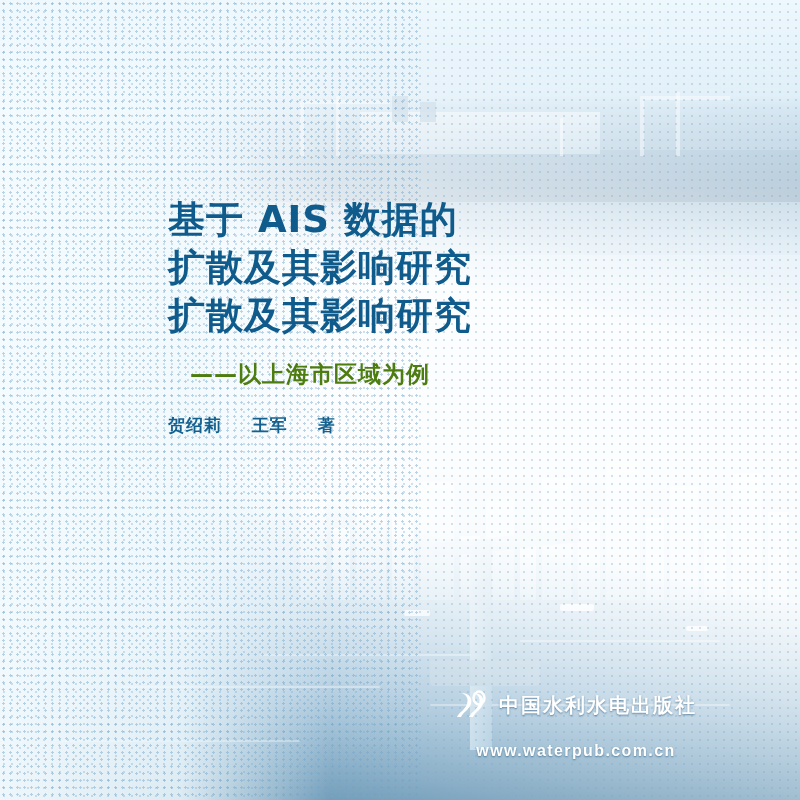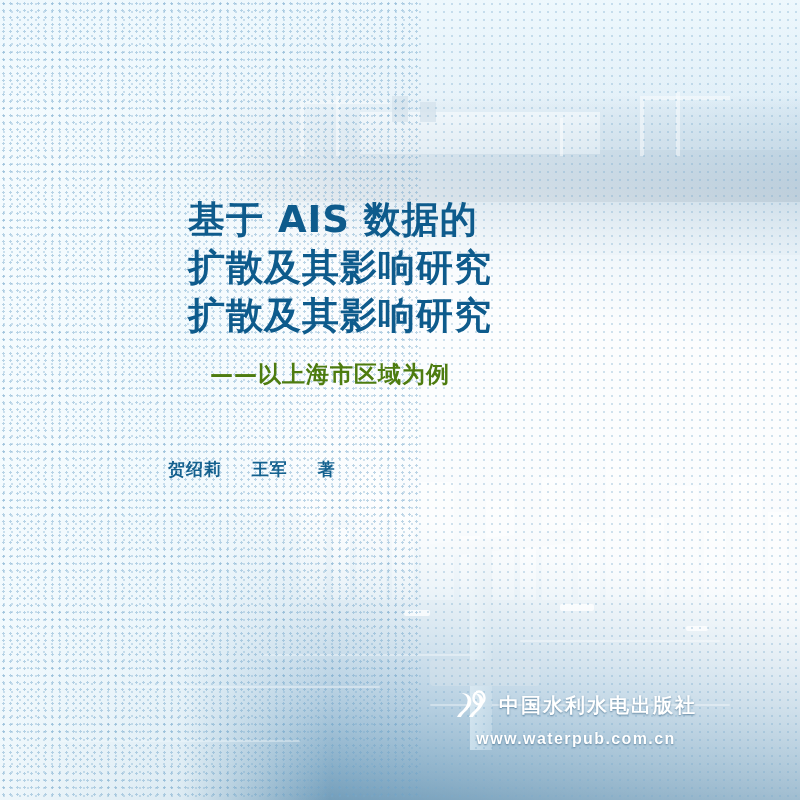--- a/index.html
+++ b/index.html
@@ -183,21 +183,20 @@
     background-size: 7px 7px;
     pointer-events: none;
   }
 
   
   .title-block {
     position: absolute;
     left: 168px;
     top: 196px;
     width: 560px;
-    margin-left: 20px;
   }
   .title-line {
     font-family: "DejaVu Sans", "Liberation Sans", sans-serif;
     font-weight: bold;
     font-size: 37px;
     line-height: 48px;
     color: #0e5b8c;
     letter-spacing: 1px;
     white-space: nowrap;
   }
@@ -215,33 +214,32 @@
   .authors {
     position: absolute;
     left: 168px;
     top: 414px;
     font-family: "DejaVu Sans", "Liberation Sans", sans-serif;
     font-size: 17px;
     font-weight: bold;
     color: #14618f;
     letter-spacing: 1px;
     white-space: nowrap;
-    margin-top: 44px;
   }
   .authors .gap { display: inline-block; width: 16px; }
 
   
   .publisher {
     position: absolute;
     left: 455px;
     top: 690px;
     display: flex;
     flex-direction: column;
     align-items: center;
-    gap: 10px;
+    gap: 22px;
   }
   .pub-row {
     display: flex;
     align-items: center;
     gap: 10px;
   }
   .pub-mark {
     width: 34px;
     height: 30px;
     position: relative;

